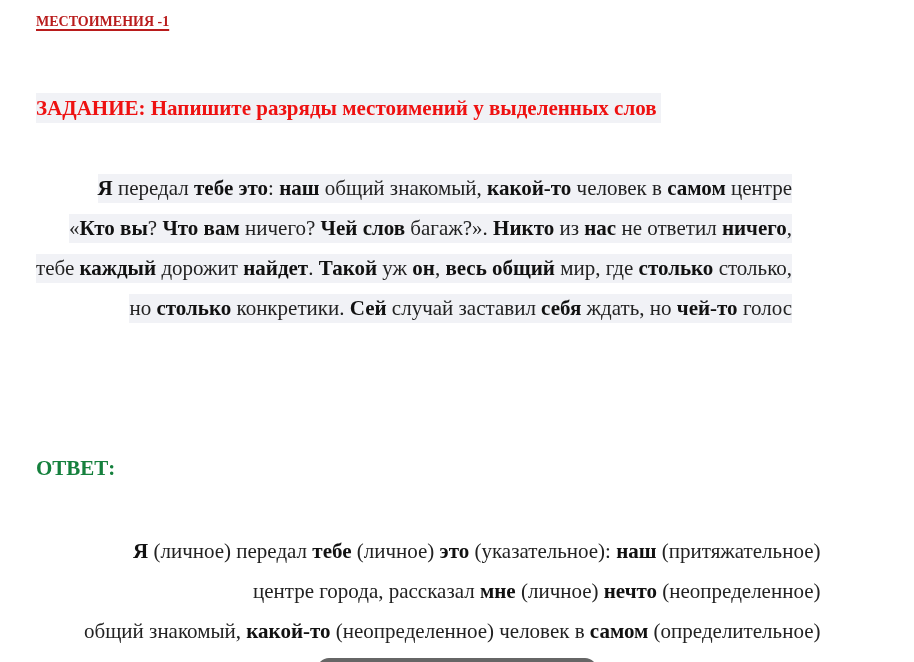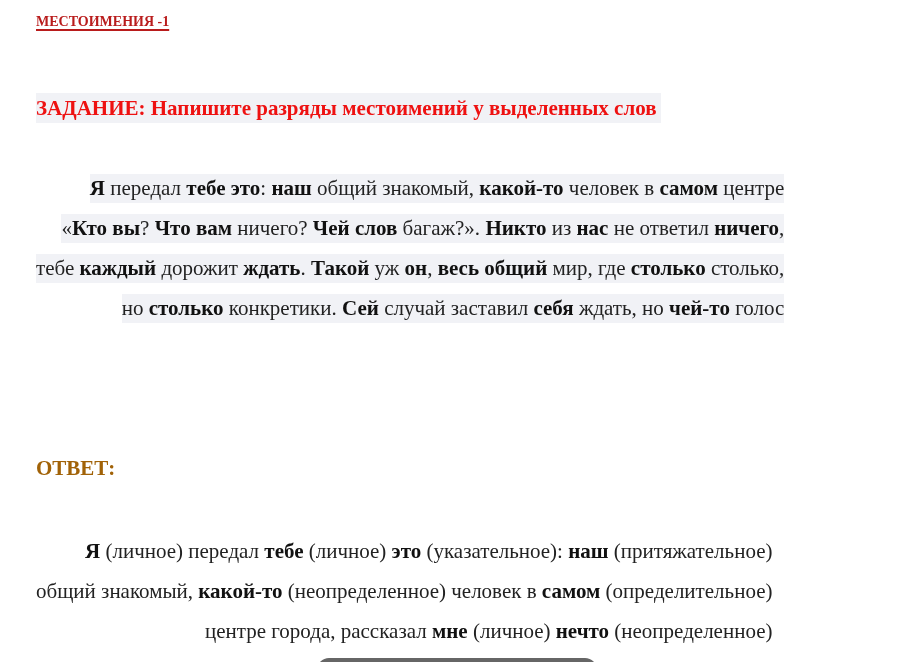--- a/index.html
+++ b/index.html
@@ -15,21 +15,21 @@
     text-decoration: underline; text-decoration-thickness: 2px; text-underline-offset: 3px;
     white-space: nowrap;
   }
   .task {
     position: absolute; top: 93px; left: 0; height: 30px; line-height: 30px;
     font-size: 21px; font-weight: bold; color: #ee1111;
     background: #f1f2f6; padding-right: 4px; white-space: nowrap;
   }
   .answer-head {
     position: absolute; top: 456px; left: 0;
-    font-size: 21px; font-weight: bold; color: #a16207; white-space: nowrap;
+    font-size: 21px; font-weight: bold; color: #15803d; white-space: nowrap;
   }
   .para { position: absolute; left: 0; text-align: right; }
   .line {
     display: block; height: 30px; line-height: 30px; font-size: 21px;
     white-space: nowrap; margin-bottom: 10px;
   }
   .hl > span.bg { background: #f1f2f6; padding: 2px 0 3px 0; }
   b { font-weight: bold; color: #111111; }
   .bottom-bar {
     position: absolute; left: 317px; top: 658px; width: 280px; height: 20px;
@@ -39,26 +39,26 @@
 </head>
 <body>
 
 <div class="page">
   <div class="title">МЕСТОИМЕНИЯ -1</div>
   <div class="task">ЗАДАНИЕ: Напишите разряды местоимений у выделенных слов</div>
 
   <div class="para" id="exercise" style="top:173px;">
       <div class="line hl"><span class="bg"><b>Я</b><span> передал </span><b>тебе это</b><span>: </span><b>наш</b><span> общий знакомый, </span><b>какой-то</b><span> человек в </span><b>самом</b><span> центре</span></span></div>
       <div class="line hl"><span class="bg"><span>«</span><b>Кто вы</b><span>? </span><b>Что вам</b><span> ничего? </span><b>Чей слов</b><span>  багаж?». </span><b>Никто</b><span> из </span><b>нас</b><span> не ответил </span><b>ничего</b><span>,</span></span></div>
-      <div class="line hl"><span class="bg"><span>тебе </span><b>каждый</b><span> дорожит </span><b>ждать</b><span>. </span><b>Такой</b><span> уж </span><b>он</b><span>, </span><b>весь общий</b><span> мир, где </span><b>столько</b><span> столько,</span></span></div>
+      <div class="line hl"><span class="bg"><span>тебе </span><b>каждый</b><span> дорожит </span><b>найдет</b><span>. </span><b>Такой</b><span> уж </span><b>он</b><span>, </span><b>весь общий</b><span> мир, где </span><b>столько</b><span> столько,</span></span></div>
       <div class="line hl"><span class="bg"><span>но </span><b>столько</b><span> конкретики. </span><b>Сей</b><span> случай заставил </span><b>себя</b><span> ждать, но </span><b>чей-то</b><span> голос</span></span></div>
     </div>
 
   <div class="answer-head">ОТВЕТ:</div>
 
-  <div class="para" id="answer" style="top:536px;">
+  <div class="para" id="answer" style="top:536px;margin-left:48px;">
       <div class="line"><span class="bg"><b>Я</b><span> (личное) передал </span><b>тебе</b><span> (личное) </span><b>это</b><span> (указательное): </span><b>наш</b><span> (притяжательное)</span></span></div>
+      <div class="line"><span class="bg"><span>центре города, рассказал </span><b>мне</b><span> (личное) </span><b>нечто</b><span> (неопределенное)</span></span></div>
       <div class="line"><span class="bg"><span>общий знакомый, </span><b>какой-то</b><span> (неопределенное) человек в </span><b>самом</b><span> (определительное)</span></span></div>
-      <div class="line"><span class="bg"><span>центре города, рассказал </span><b>мне</b><span> (личное) </span><b>нечто</b><span> (неопределенное)</span></span></div>
     </div>
 </div>
 
 <div class="bottom-bar"></div>
 
 </body></html>

